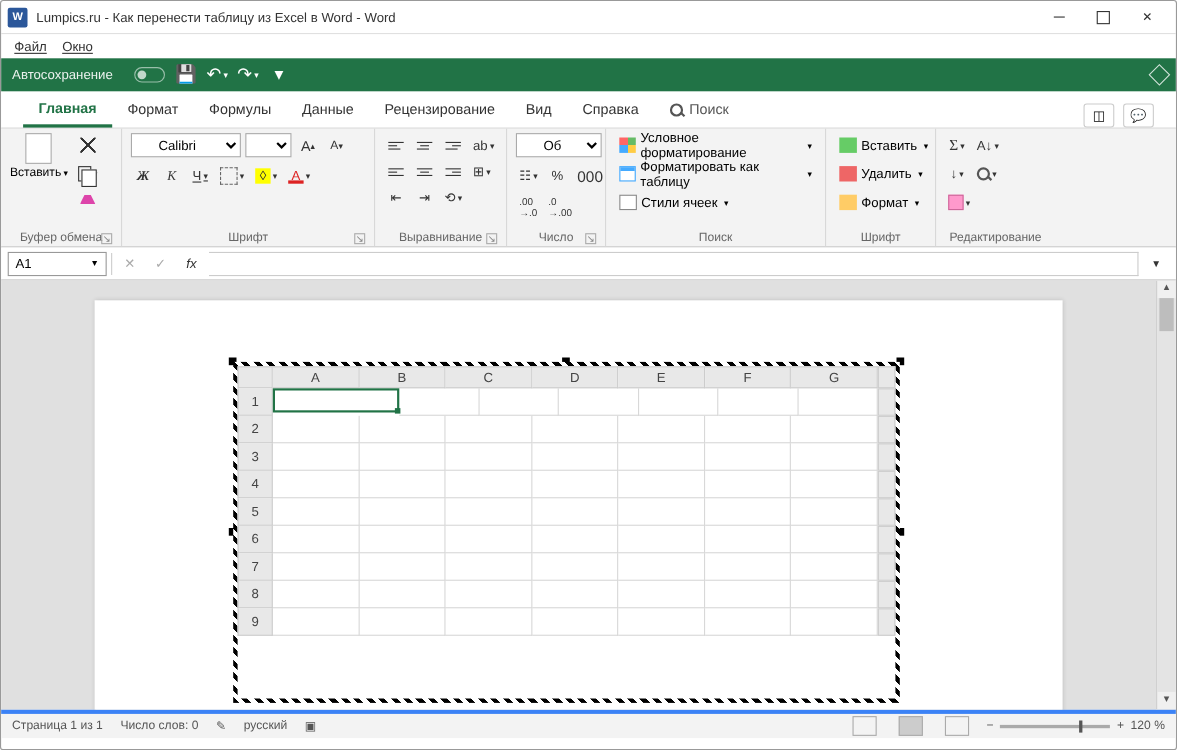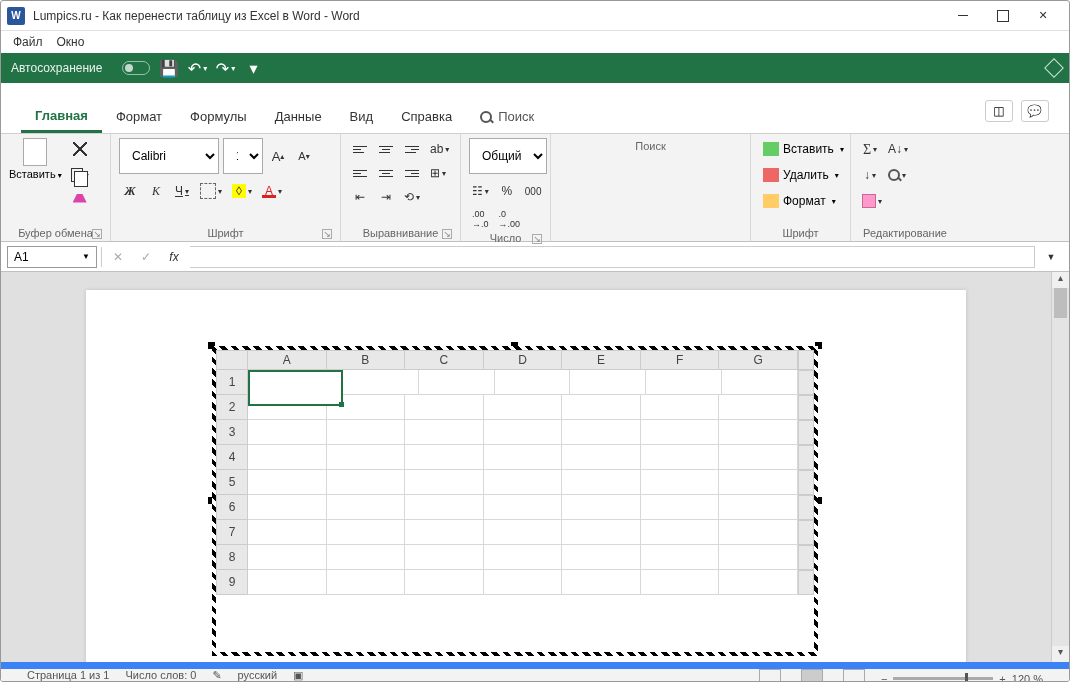--- a/index.html
+++ b/index.html
@@ -5,43 +5,43 @@
 *{box-sizing:border-box;margin:0;padding:0;font-family:'Segoe UI',Tahoma,sans-serif;}
 body{background:#fff;width:1070px;height:682px;overflow:hidden;border:1px solid #999;border-radius:3px;}
 .titlebar{height:30px;display:flex;align-items:center;padding:0 6px;border-bottom:1px solid #e0e0e0;}
 .word-logo{width:18px;height:18px;background:#2b579a;border-radius:2px;display:flex;align-items:center;justify-content:center;color:#fff;font-size:10px;font-weight:bold;margin-right:8px;}
 .title-text{font-size:12px;color:#333;flex:1;}
 .win-btn{width:40px;height:28px;display:flex;align-items:center;justify-content:center;font-size:12px;color:#333;}
 .minw::after{content:"";width:10px;border-top:1px solid #333;}
 .maxw::after{content:"";width:10px;height:10px;border:1px solid #333;}
 .closew::after{content:"✕";font-size:11px;}
 .menubar{height:22px;display:flex;gap:14px;padding:0 12px;font-size:12px;color:#333;align-items:center;}
-.menubar span{text-decoration-thickness:1px;text-underline-offset:2px;}
+.menubar span{text-decoration:underline;text-decoration-thickness:1px;text-underline-offset:2px;}
 .qat{height:30px;background:#217346;display:flex;align-items:center;padding:0 10px;gap:10px;color:#fff;position:relative;}
 .qat-item{opacity:.9;font-size:12px;display:flex;align-items:center;gap:20px;}
 .toggle{width:28px;height:14px;border:1px solid rgba(255,255,255,.6);border-radius:8px;position:relative;}
 .toggle::after{content:"";position:absolute;width:8px;height:8px;background:rgba(255,255,255,.8);border-radius:50%;left:2px;top:2px;}
 .qat-btn{width:18px;height:18px;display:flex;align-items:center;justify-content:center;}
 .qat .right{position:absolute;right:8px;display:flex;align-items:center;}
 .diamond{width:14px;height:14px;border:1px solid rgba(255,255,255,.8);transform:rotate(45deg);}
-.tabs{height:34px;display:flex;align-items:flex-start;padding:0 20px;gap:0;border-bottom:1px solid #d0d0d0;background:#fff;margin-top:17px;}
+.tabs{height:34px;display:flex;align-items:flex-end;padding:0 20px;gap:0;border-bottom:1px solid #d0d0d0;background:#fff;}
 .tab{padding:0 14px;font-size:13px;color:#333;height:100%;display:flex;align-items:center;}
 .tab.active{border-bottom:3px solid #217346;font-weight:600;color:#217346;}
 .tabs .spacer{flex:1;}
 .search-tab{display:flex;align-items:center;gap:6px;color:#555;}
 .tab-rt{width:28px;height:22px;border:1px solid #ccc;border-radius:3px;margin-left:8px;display:flex;align-items:center;justify-content:center;font-size:12px;}
 .ribbon{height:108px;display:flex;border-bottom:1px solid #c0c0c0;background:#f3f3f3;}
 .group{border-right:1px solid #d8d8d8;display:flex;flex-direction:column;padding:4px 8px 2px 8px;}
 .group-body{flex:1;display:flex;gap:6px;align-items:flex-start;}
 .group-label{font-size:11px;color:#666;text-align:center;padding-top:2px;position:relative;}
 .group-label .dlau{position:absolute;right:0;bottom:0;font-size:9px;color:#888;width:10px;height:10px;border:1px solid #aaa;line-height:8px;text-align:center;}
 .btn{height:22px;min-width:22px;display:inline-flex;align-items:center;justify-content:center;font-size:12px;color:#333;border:1px solid transparent;padding:0 2px;}
 .col{display:flex;flex-direction:column;gap:4px;}
 .row{display:flex;gap:4px;align-items:center;}
-.sel{border:1px solid #aaa;background:#fff;height:36px;font-size:12px;padding:0 8px;}
+.sel{border:1px solid #aaa;background:#fff;height:22px;font-size:12px;padding:0 20px;}
 .clip-big{display:flex;flex-direction:column;align-items:center;gap:2px;}
 .clip-big .ic{width:24px;height:28px;border:1px solid #aaa;background:#fff;}
 .clip-big .lab{font-size:11px;}
 .ic-sm{width:16px;height:16px;display:inline-block;}
 .scissors{width:14px;height:14px;background:linear-gradient(45deg,transparent 45%,#333 45%,#333 55%,transparent 55%),linear-gradient(-45deg,transparent 45%,#333 45%,#333 55%,transparent 55%);}
 .copy-ic{width:12px;height:14px;border:1px solid #333;position:relative;}
 .copy-ic::after{content:"";position:absolute;width:12px;height:14px;border:1px solid #333;left:2px;top:2px;background:#fff;}
 .brush{width:14px;height:14px;background:linear-gradient(#d4a,#d4a);clip-path:polygon(30% 0,70% 0,100% 60%,0 60%);}
 .bold{font-weight:bold;font-style:italic;font-family:Cambria;}
 .italic{font-style:italic;font-family:Cambria;}
@@ -66,21 +66,21 @@
 .xl-rowh{width:32px;background:#e8e8e8;border:1px solid #ccc;border-top:none;text-align:center;font-size:12px;line-height:24px;color:#444;}
 .xl-cell{flex:1;border-right:1px solid #d8d8d8;border-bottom:1px solid #d8d8d8;}
 .xl-cell.sel{border:2px solid #217346;position:relative;}
 .xl-cell.sel::after{content:"";position:absolute;right:-3px;bottom:-3px;width:5px;height:5px;background:#217346;}
 .xl-sb{width:16px;background:#e8e8e8;border:1px solid #ccc;}
 .handle{position:absolute;width:7px;height:7px;background:#000;}
 .vsb{width:18px;background:#f0f0f0;border-left:1px solid #ccc;display:flex;flex-direction:column;}
 .vsb .ar{height:16px;text-align:center;font-size:10px;color:#555;}
 .vsb .track{flex:1;background:#e4e4e4;position:relative;}
 .vsb .thumb{position:absolute;left:2px;right:2px;top:0;height:30px;background:#bdbdbd;}
-.statusbar{height:26px;border-top:7px solid #3b82f6;display:flex;padding:0 26px;font-size:11px;color:#555;gap:16px;background:#f3f3f3;}
+.statusbar{height:26px;border-top:4px solid #3b82f6;display:flex;align-items:center;padding:0 10px;font-size:11px;color:#555;gap:16px;background:#f3f3f3;}
 .statusbar .sp{flex:1;}
 .viewbtn{width:22px;height:18px;border:1px solid #aaa;display:inline-block;margin-left:4px;}
 .zoom{display:flex;align-items:center;gap:6px;}
 .ztrk{width:100px;height:3px;background:#aaa;position:relative;}
 .ztrk::after{content:"";position:absolute;left:72%;top:-4px;width:3px;height:11px;background:#555;}
 .stylebtn{display:flex;align-items:center;gap:4px;font-size:12px;height:22px;padding:0 4px;}
 .sic{width:16px;height:14px;}
 .gr-grid{background:conic-gradient(#6b6 0 25%,#fc4 0 50%,#4af 0 75%,#f66 0);}
 .gr-tbl{background:linear-gradient(#4af 0 30%,#fff 0);border:1px solid #4af;}
 .gr-sty{border:1px solid #888;background:#fff;}
@@ -119,20 +119,21 @@
   <div class="right">
       <div class="diamond"></div>
     </div>
 </div>
 
 <div class="tabs">
   <div class="tab active">Главная</div>
   <div class="tab">Формат</div>
   <div class="tab">Формулы</div>
   <div class="tab">Данные</div>
+  <div class="tab">Рецензирование</div>
   <div class="tab">Вид</div>
   <div class="tab">Справка</div>
   <div class="tab search-tab">
       <span class="search-ic"></span>
       <span>Поиск</span>
     </div>
   <div class="spacer"></div>
   <div class="tab-rt">◫</div>
   <div class="tab-rt">💬</div>
 </div>
@@ -245,32 +246,46 @@
     <div class="group-label"><span>Выравнивание</span><span class="dlau">↘</span></div>
   </div>
 
   <div class="group" style="width:90px">
     <div class="group-body col" style="gap:6px">
       <select class="sel" style="width:78px"><option>Общий</option></select>
       <div class="row">
         <div class="btn chev">☷</div>
         <div class="btn">%</div>
         <div class="btn">
-            <span style="font-size:10px">000</span>
+            <span style="font-size:14px">000</span>
           </div>
       </div>
       <div class="row">
         <div class="btn" style="font-size:9px">.00<br>→.0</div>
         <div class="btn" style="font-size:9px">.0<br>→.00</div>
       </div>
     </div>
     <div class="group-label"><span>Число</span><span class="dlau">↘</span></div>
   </div>
 
   <div class="group" style="width:200px">
+    <div class="group-body col" style="gap:4px">
+      <div class="stylebtn chev">
+          <span class="sic gr-grid"></span>
+          <span>Условное форматирование</span>
+        </div>
+      <div class="stylebtn chev">
+          <span class="sic gr-tbl"></span>
+          <span>Форматировать как таблицу</span>
+        </div>
+      <div class="stylebtn chev">
+          <span class="sic gr-sty"></span>
+          <span>Стили ячеек</span>
+        </div>
+    </div>
     <div class="group-label">Поиск</div>
   </div>
 
   <div class="group" style="width:100px">
     <div class="group-body col" style="gap:4px">
       <div class="stylebtn chev">
           <span class="sic" style="background:#6c6"></span>
           <span>Вставить</span>
         </div>
       <div class="stylebtn chev">

